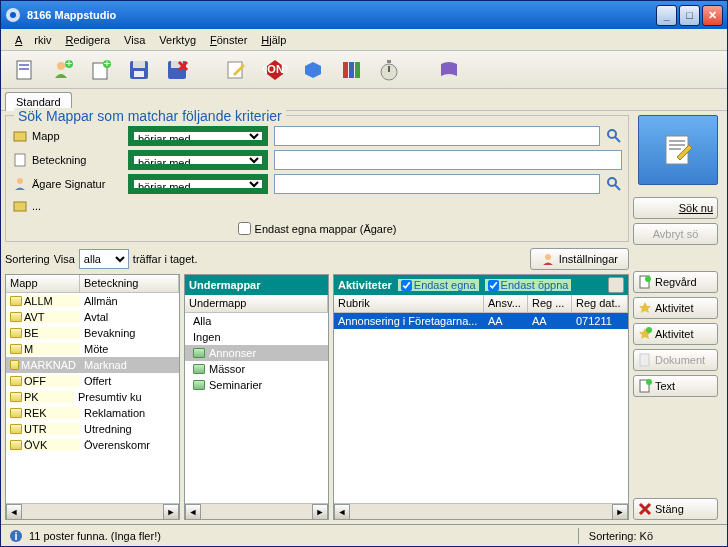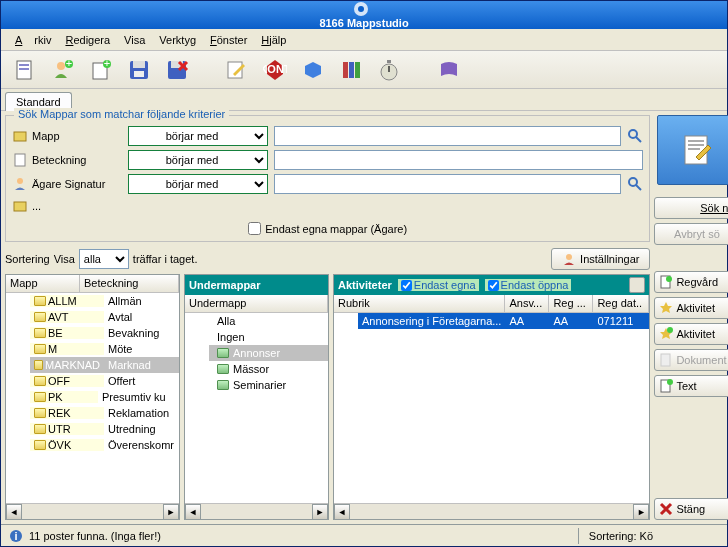--- a/index.html
+++ b/index.html
@@ -1,57 +1,57 @@
 <!DOCTYPE html>
 <html><head>
 <meta charset="utf-8">
 <style>
 * { box-sizing: border-box; margin: 0; padding: 0; font-family: Tahoma, sans-serif; font-size: 11px; }
 body { background: #ece9d8; width: 728px; height: 547px; overflow: hidden; }
 .window { width: 728px; height: 547px; border: 1px solid #0a246a; background: #ece9d8; display: flex; flex-direction: column; }
-.titlebar { height: 28px; background: linear-gradient(to bottom, #3b8de8, #0a5ec9); display: flex; align-items: center; padding: 0 4px; color: white; font-weight: bold; font-size: 12px; flex-direction: column; }
+.titlebar { height: 28px; background: linear-gradient(to bottom, #3b8de8, #0a5ec9); display: flex; align-items: center; padding: 0 4px; color: white; font-weight: bold; font-size: 12px; }
 .titlebar .icon { width: 16px; height: 16px; margin-right: 6px; display: inline-block; }
 .titlebar .spacer { flex: 1; }
 .winbtn { width: 21px; height: 21px; margin-left: 2px; border: 1px solid #0a246a; border-radius: 3px; background: linear-gradient(to bottom, #e8f0fc, #a8c4e8); display: flex; align-items: center; justify-content: center; font-weight: bold; font-size: 11px; color: #333; cursor: pointer; }
 .winbtn.close { background: linear-gradient(to bottom, #f8a090, #e84830); color: white; }
 .menubar { height: 22px; background: #ece9d8; border-bottom: 1px solid #c0c0c0; display: flex; align-items: center; padding-left: 8px; gap: 2px; }
 .menubar span { padding: 2px 6px; cursor: pointer; }
 .menubar span u { text-decoration: underline; }
 .toolbar { height: 38px; background: linear-gradient(to bottom, #f5f4ee, #e8e5d8); border-bottom: 1px solid #c0c0c0; display: flex; align-items: center; padding-left: 10px; gap: 10px; }
 .toolbtn { width: 28px; height: 28px; display: flex; align-items: center; justify-content: center; cursor: pointer; }
 .toolbtn svg { width: 24px; height: 24px; }
 .tabrow { height: 22px; display: flex; align-items: flex-end; padding-left: 4px; border-bottom: 1px solid #c0c0c0; }
 .tab { padding: 3px 10px; border: 1px solid #919b9c; border-bottom: none; background: #fcfcfe; border-radius: 3px 3px 0 0; position: relative; top: 1px; }
 .content { flex: 1; display: flex; padding: 4px; gap: 4px; }
 .leftarea { flex: 1; display: flex; flex-direction: column; }
 .rightcol { width: 90px; display: flex; flex-direction: column; gap: 4px; }
 .searchbox { border: 1px solid #c0c0c0; padding: 6px; margin-bottom: 6px; background: #ece9d8; position: relative; }
-.searchbox .legend { position: absolute; top: -8px; left: 8px; background: #ece9d8; padding: 0 4px; color: #1a5fb4; font-size: 11px; }
+.searchbox .legend { position: absolute; top: -8px; left: 8px; background: #ece9d8; padding: 0 4px; color: #1a5fb4; font-size: 14px; }
 .searchrow { display: flex; align-items: center; margin: 4px 0; gap: 6px; }
 .searchrow .lbl { width: 110px; display: flex; align-items: center; gap: 4px; }
-.searchrow select { width: 140px; height: 20px; border: 1px solid #15803d; background: white; text-align: center; }
+.searchrow select { width: 140px; height: 20px; border: 6px solid #15803d; background: white; }
 .searchrow input[type=text] { flex: 1; height: 20px; border: 1px solid #7f9db9; background: white; padding: 0 4px; }
 .mag { width: 16px; height: 16px; color: #3a70c0; }
 .checkline { display: flex; align-items: center; justify-content: center; gap: 4px; margin-top: 8px; }
 .sortline { display: flex; align-items: center; gap: 4px; margin-bottom: 4px; }
 .sortline select { height: 20px; border: 1px solid #7f9db9; background: white; }
 .sortline .btn { margin-left: auto; }
 .btn { height: 22px; padding: 0 10px; border: 1px solid #919b9c; background: linear-gradient(to bottom, #fefefe, #e8e5d8); border-radius: 3px; display: inline-flex; align-items: center; gap: 4px; cursor: pointer; }
 .panels { flex: 1; display: flex; gap: 4px; min-height: 0; }
 .panel { display: flex; flex-direction: column; border: 1px solid #919b9c; background: white; }
 .panel.p1 { width: 175px; }
 .panel.p2 { width: 145px; }
 .panel.p3 { flex: 1; }
 .panelhdr { height: 20px; background: #008b8b; color: white; font-weight: bold; display: flex; align-items: center; padding: 0 4px; gap: 6px; }
 .panelhdr .chk { display: flex; align-items: center; gap: 2px; background: #b8e8b8; color: #1a5fb4; font-weight: normal; padding: 0 3px; font-size: 10px; }
 .panelhdr .chk input { width: 11px; height: 11px; }
 .gearbtn { width: 16px; height: 16px; background: #e8e5d8; border: 1px solid #919b9c; border-radius: 2px; margin-left: auto; }
 .colhdr { height: 18px; background: linear-gradient(to bottom, #fefefe, #e8e5d8); border-bottom: 1px solid #c0c0c0; display: flex; }
 .colhdr span { padding: 2px 4px; border-right: 1px solid #c0c0c0; overflow: hidden; white-space: nowrap; }
-.listbody { flex: 1; overflow: hidden; display: flex; flex-direction: column; padding-left: 24px; }
+.listbody { flex: 1; overflow: hidden; display: flex; flex-direction: column; }
 .row { display: flex; height: 16px; align-items: center; }
 .row.sel { background: #c0c0c0; color: white; }
 .cell { padding: 0 4px; overflow: hidden; white-space: nowrap; display: flex; align-items: center; gap: 2px; }
 .fico { width: 12px; height: 10px; display: inline-block; }
 .fico.y { background: linear-gradient(#fff8b0, #e8d060); border: 1px solid #c0a020; border-radius: 1px; }
 .fico.g { background: linear-gradient(#c0f0c0, #80c080); border: 1px solid #509050; border-radius: 1px; }
 .subrow { height: 16px; display: flex; align-items: center; padding-left: 8px; gap: 4px; }
 .subrow.sel { background: #c0c0c0; color: white; }
 .actrow { height: 16px; display: flex; background: #0a5ec9; color: white; }
 .scrollh { height: 16px; background: #e8e5d8; border-top: 1px solid #c0c0c0; display: flex; }

